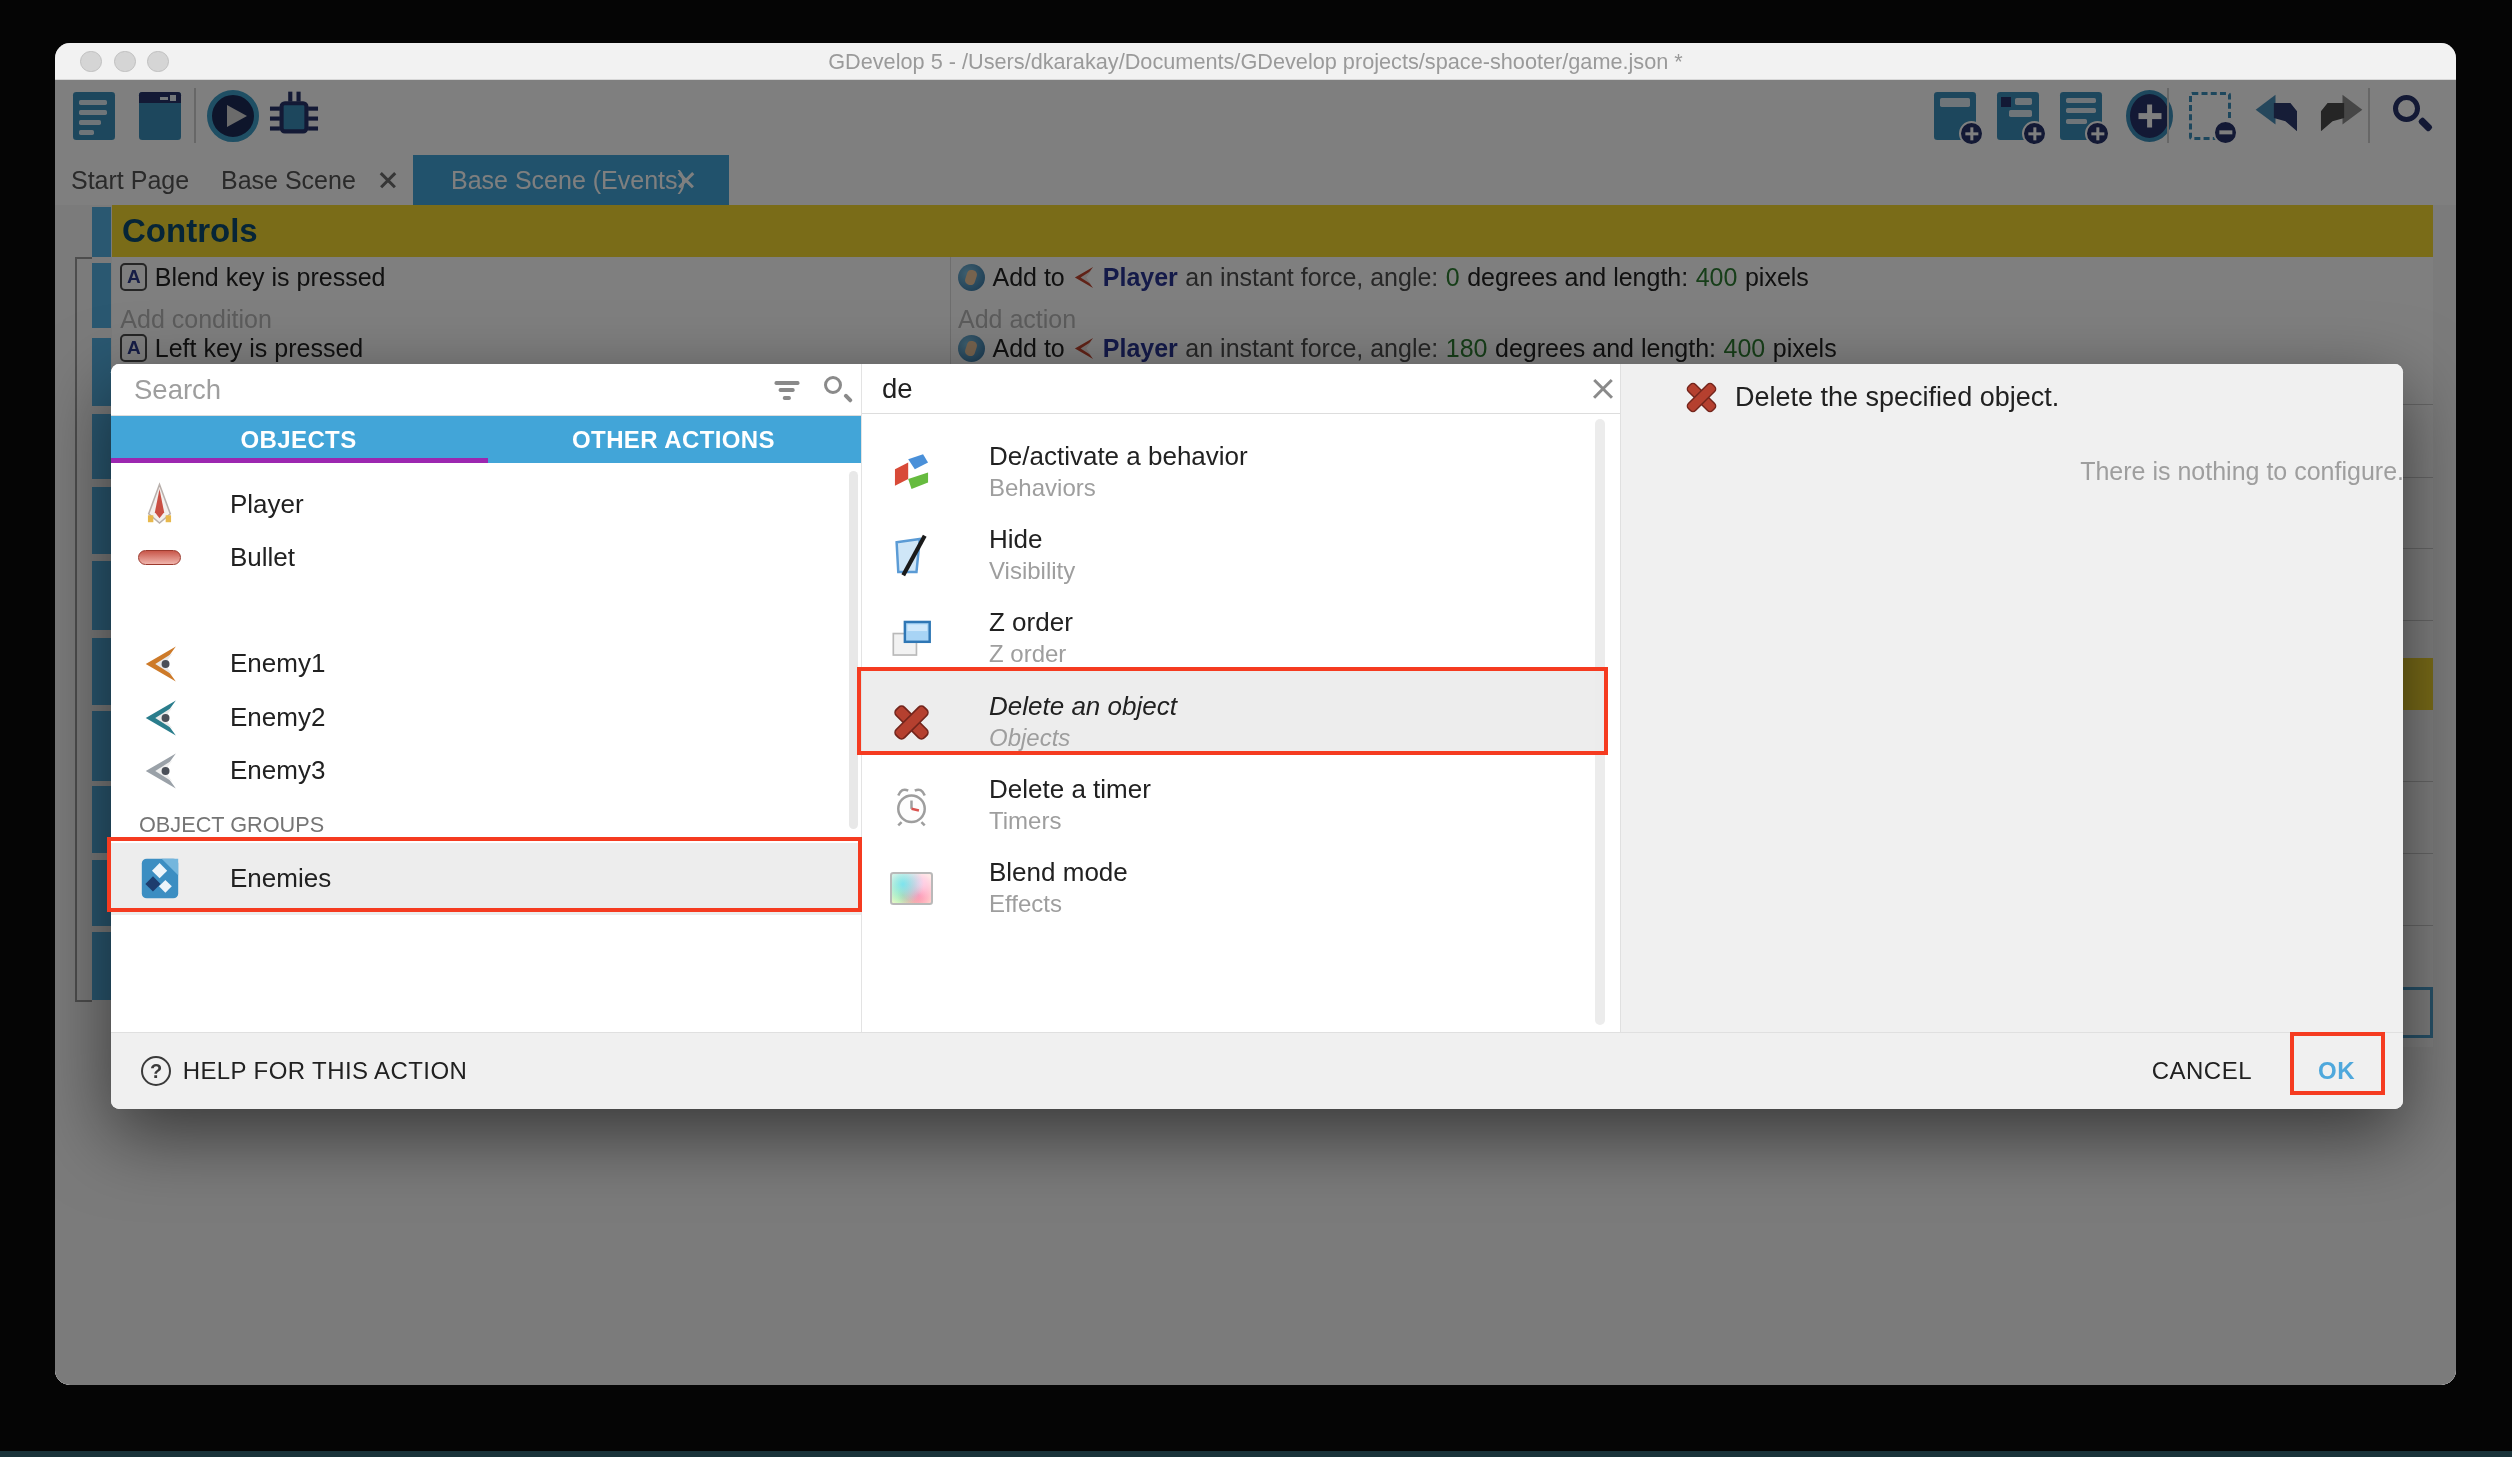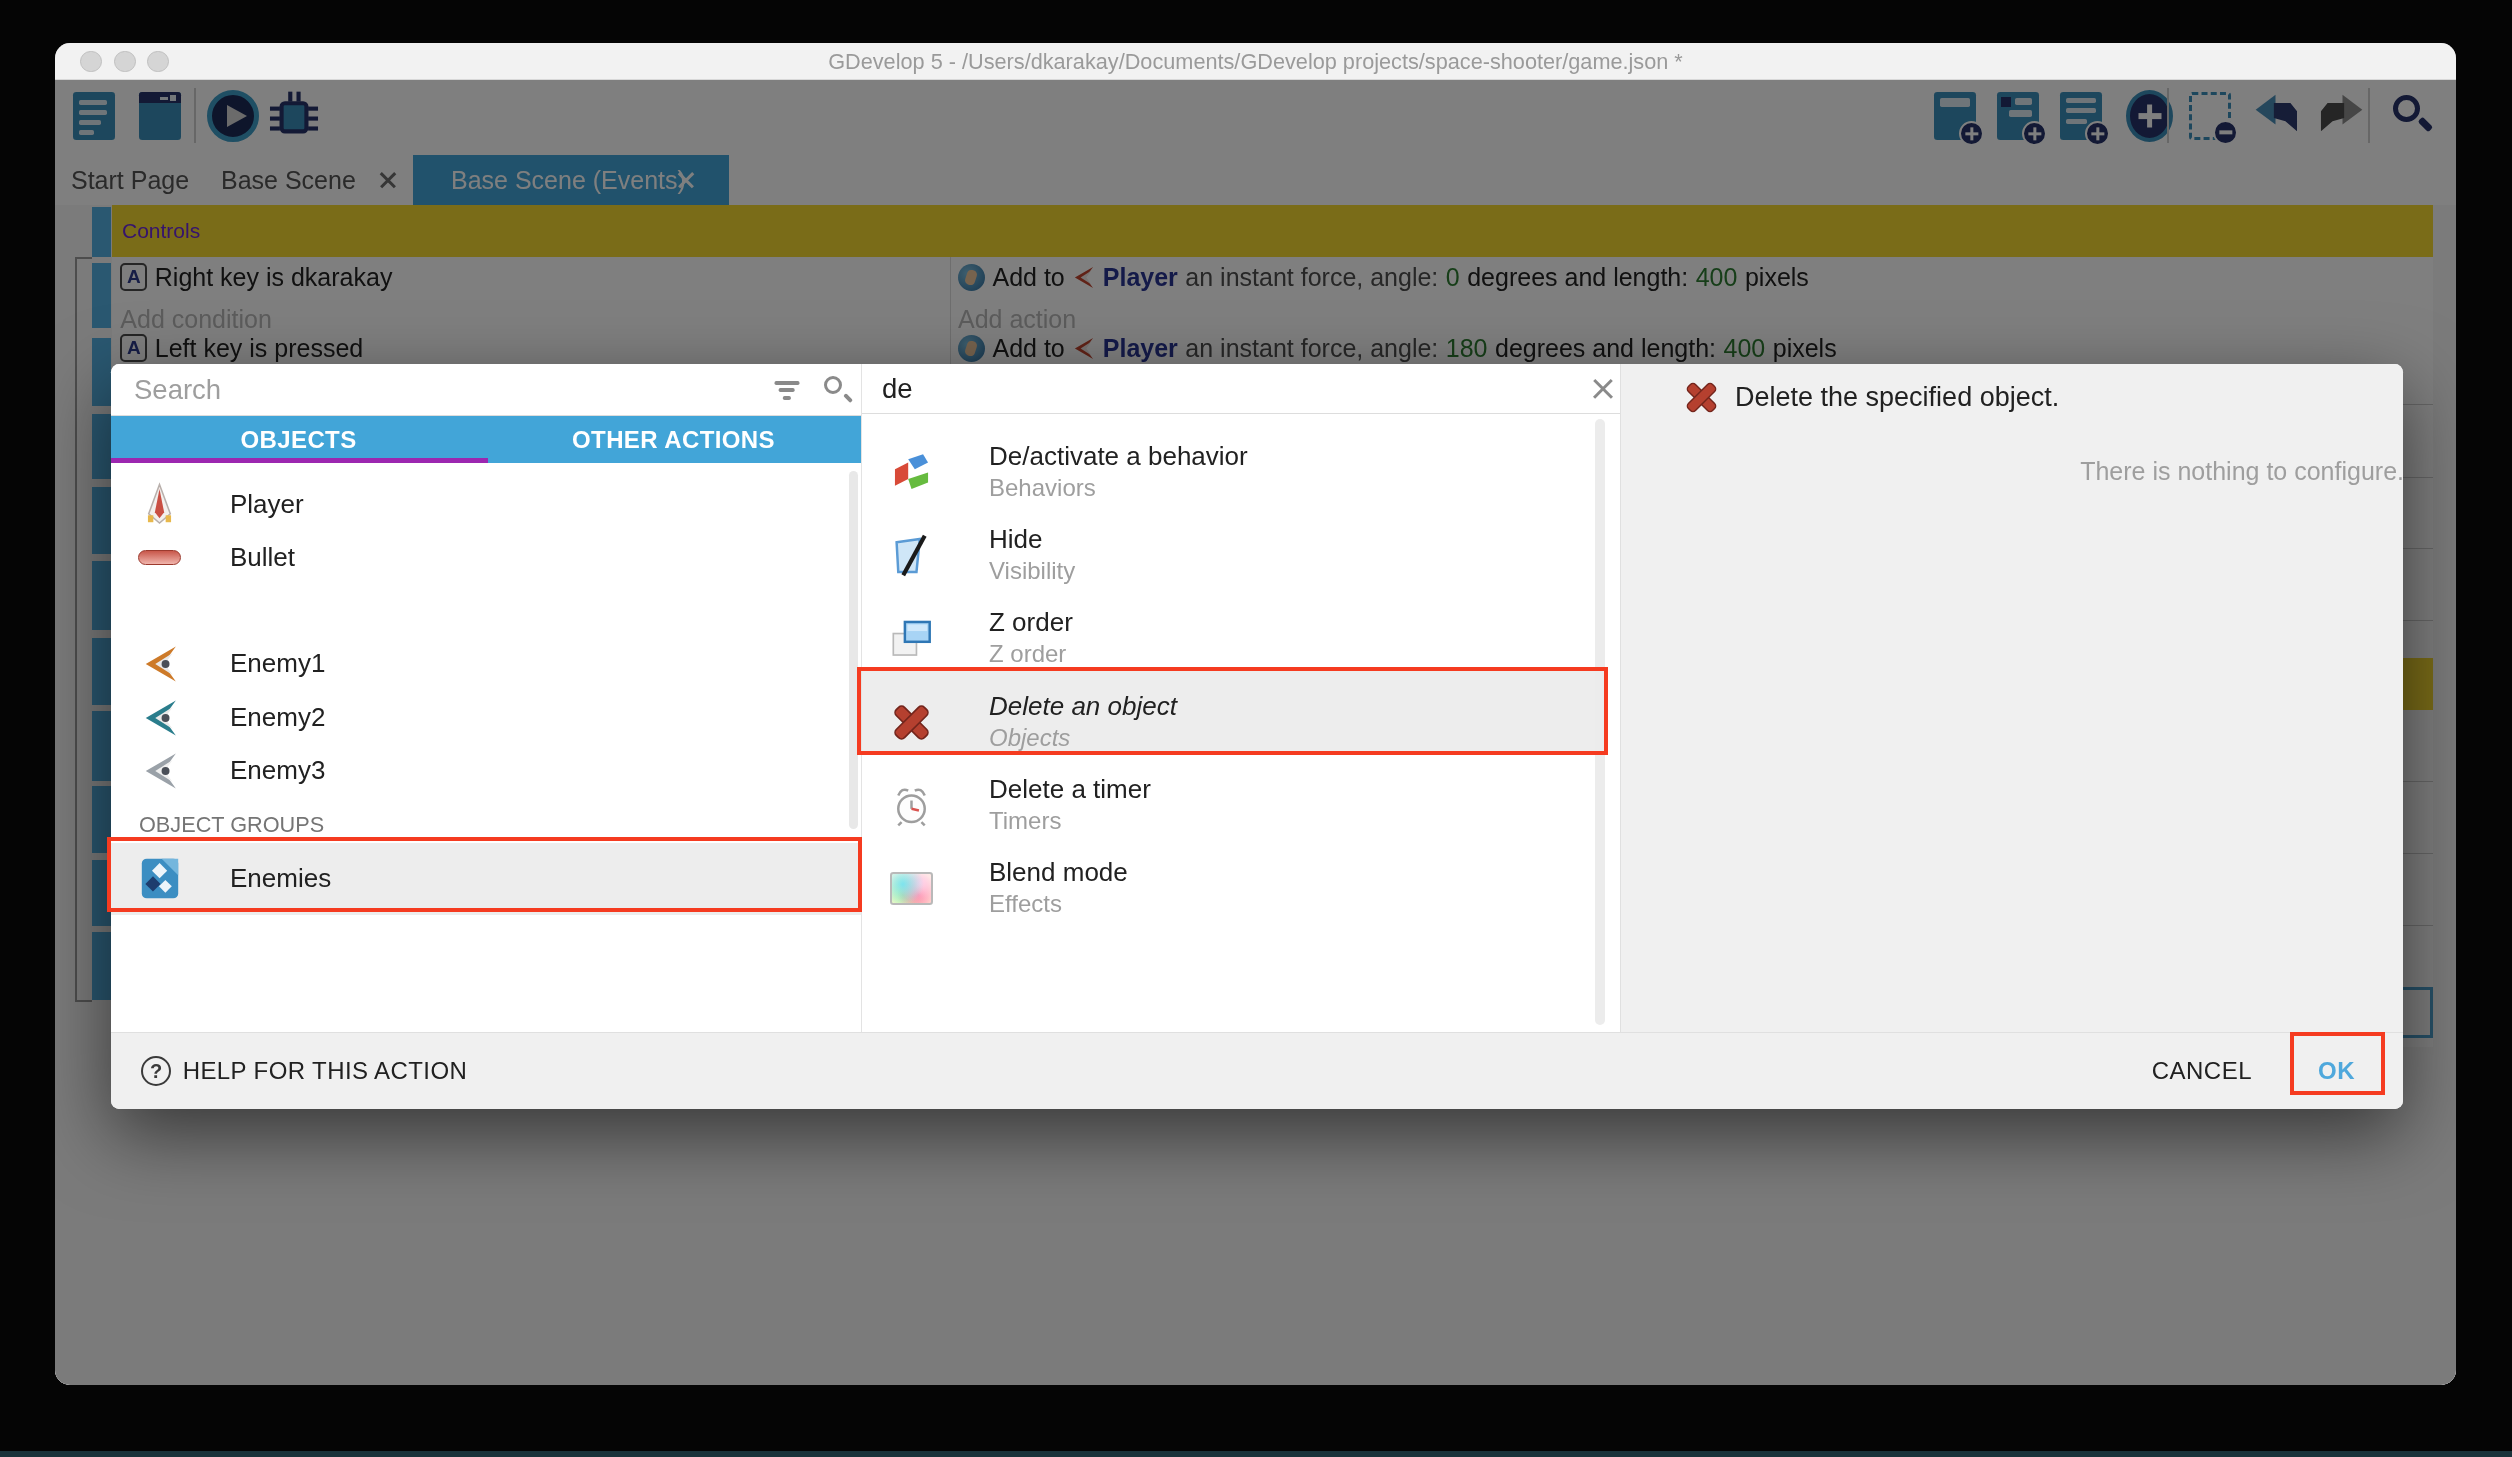--- a/index.html
+++ b/index.html
@@ -41,21 +41,21 @@
   .xicon::before{transform:translate(-50%,-50%) rotate(45deg);}
   .xicon::after{transform:translate(-50%,-50%) rotate(-45deg);}
   .xicon.white::before,.xicon.white::after{background:#fff;}
 
   
   .events{position:absolute;left:0;top:125px;width:2401px;height:1180px;background:#f6f6f6;}
   .gutter-line{position:absolute;left:20px;top:52px;width:1.7px;height:744px;background:#9a9a9a;}
   .gutter-tick{position:absolute;left:20px;width:16.7px;height:1.7px;background:#9a9a9a;}
   .selbar{position:absolute;left:37px;width:19px;background:#55b0e2;}
   .groupbar{position:absolute;left:57px;width:2321px;height:52px;background:#f4d931;display:flex;align-items:center;}
-  .groupbar span{font-size:21px;color:#6d28d9;margin-left:10px;}
+  .groupbar span{font-size:33px;color:#0c4a6e;margin-left:10px;font-weight:bold;}
   .evrow{position:absolute;left:57px;width:2321px;background:#fff;border-bottom:0.8px solid #cfcfcf;}
   .cellline{position:absolute;display:flex;align-items:center;gap:7.5px;font-size:25px;color:#222;white-space:nowrap;}
   .addline{position:absolute;font-size:25px;color:#b9b9b9;}
   .celldiv{position:absolute;left:838px;top:0;width:0.8px;height:100%;background:#dcdcdc;}
   .keyicon{display:inline-flex;align-items:center;justify-content:center;width:27px;height:28px;border:2.5px solid #4a4a4a;border-radius:5px;font-size:19px;font-weight:bold;color:#2c3a8c;background:#fdfdfd;}
   .handicon{width:27px;height:27px;border-radius:50%;background:radial-gradient(circle at 35% 35%, #7cbede, #2e6e9e);position:relative;}
   .handicon::after{content:'';position:absolute;left:8.3px;top:6.7px;width:10px;height:15px;background:#ecc69d;border-radius:4.2px;transform:rotate(18deg);}
   .objref{font-weight:bold;color:#283593;}
   .numg{color:#2e7d32;}
   .frag-yellow{position:absolute;left:57px;width:2321px;height:52px;background:#f4d931;}
@@ -251,21 +251,21 @@
         <div class="selbar" style="top:727px;height:68px"></div>
 
         <div class="groupbar" style="top:0">
           <span>Controls</span>
         </div>
 
         <div class="evrow" style="top:52px;height:72px">
           <div class="celldiv"></div>
           <div class="cellline" style="left:8.3px;top:0;height:40px">
             <span class="keyicon">A</span>
-            <span>Right key is dkarakay</span>
+            <span>Blend key is pressed</span>
           </div>
           <div class="addline" style="left:8.3px;top:48px">Add condition</div>
           <div class="cellline" style="left:846px;top:0;height:40px">
             <span class="handicon"></span>
             <span>Add to</span>
             <svg width="23" height="23" viewBox="0 0 48 48">
                 <polygon points="44,2 6,24 44,46 28,24" fill="#c0452f"></polygon>
                 <polygon points="40,10 18,24 40,38 30,24" fill="#efe7e4"></polygon>
               </svg>
             <span class="objref">Player</span>

